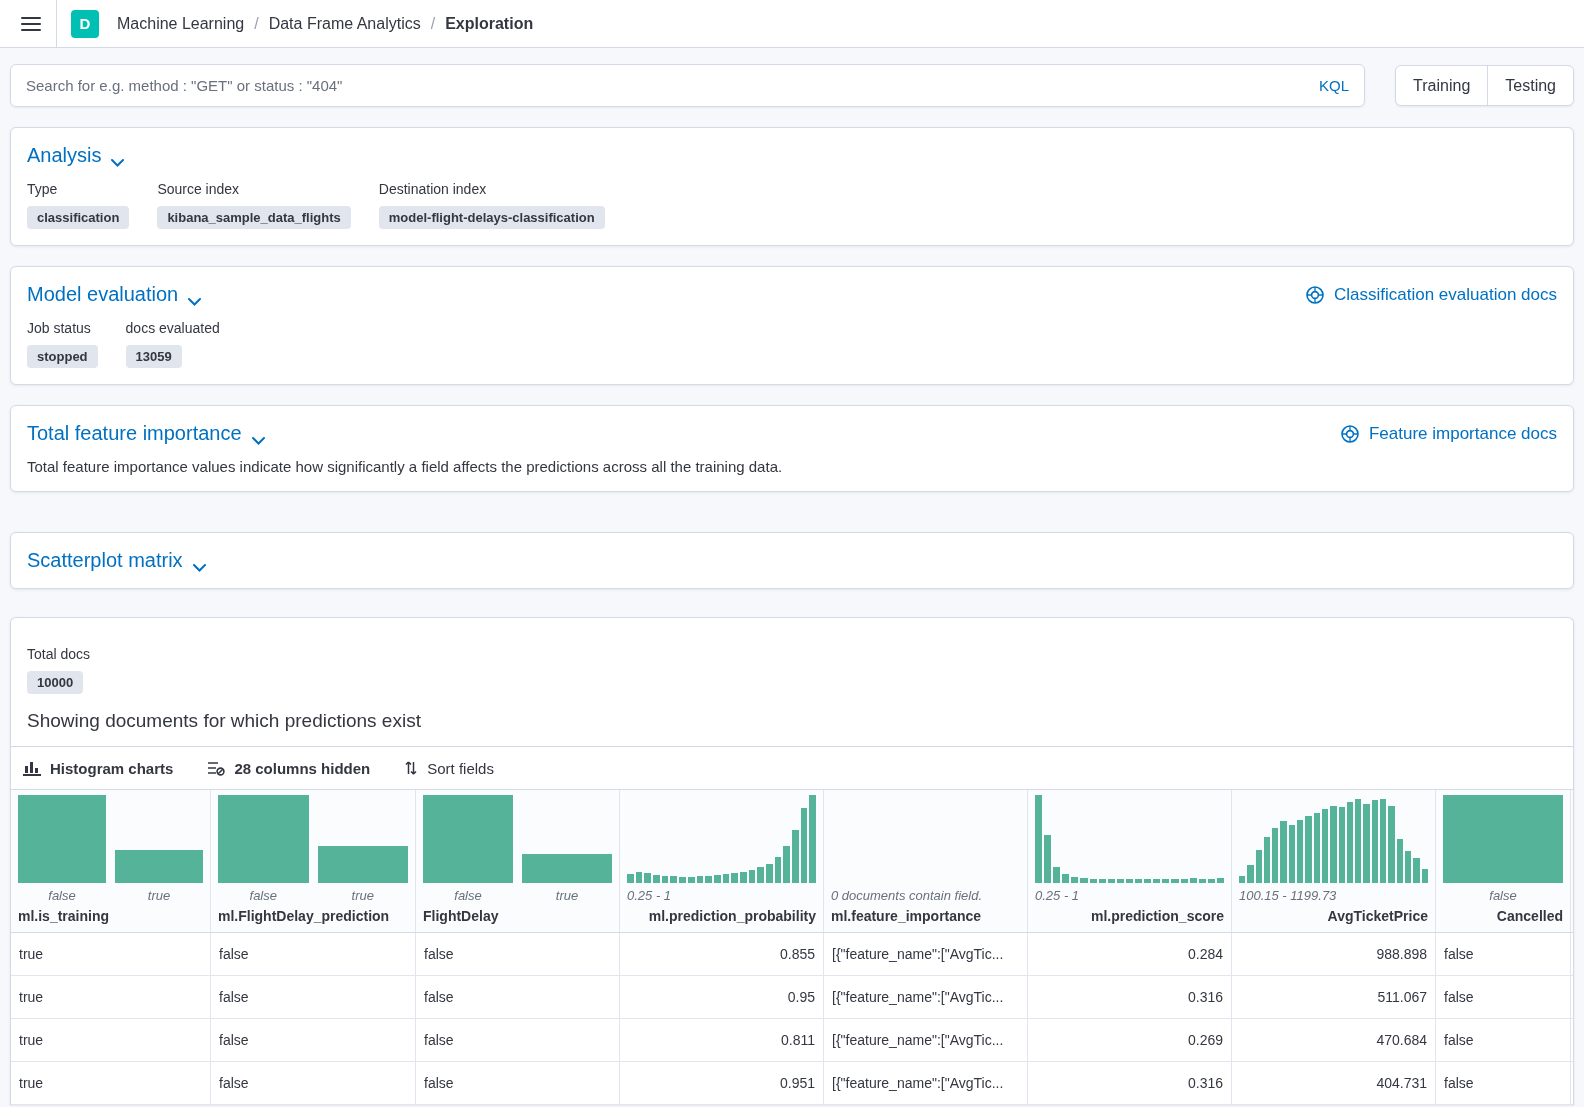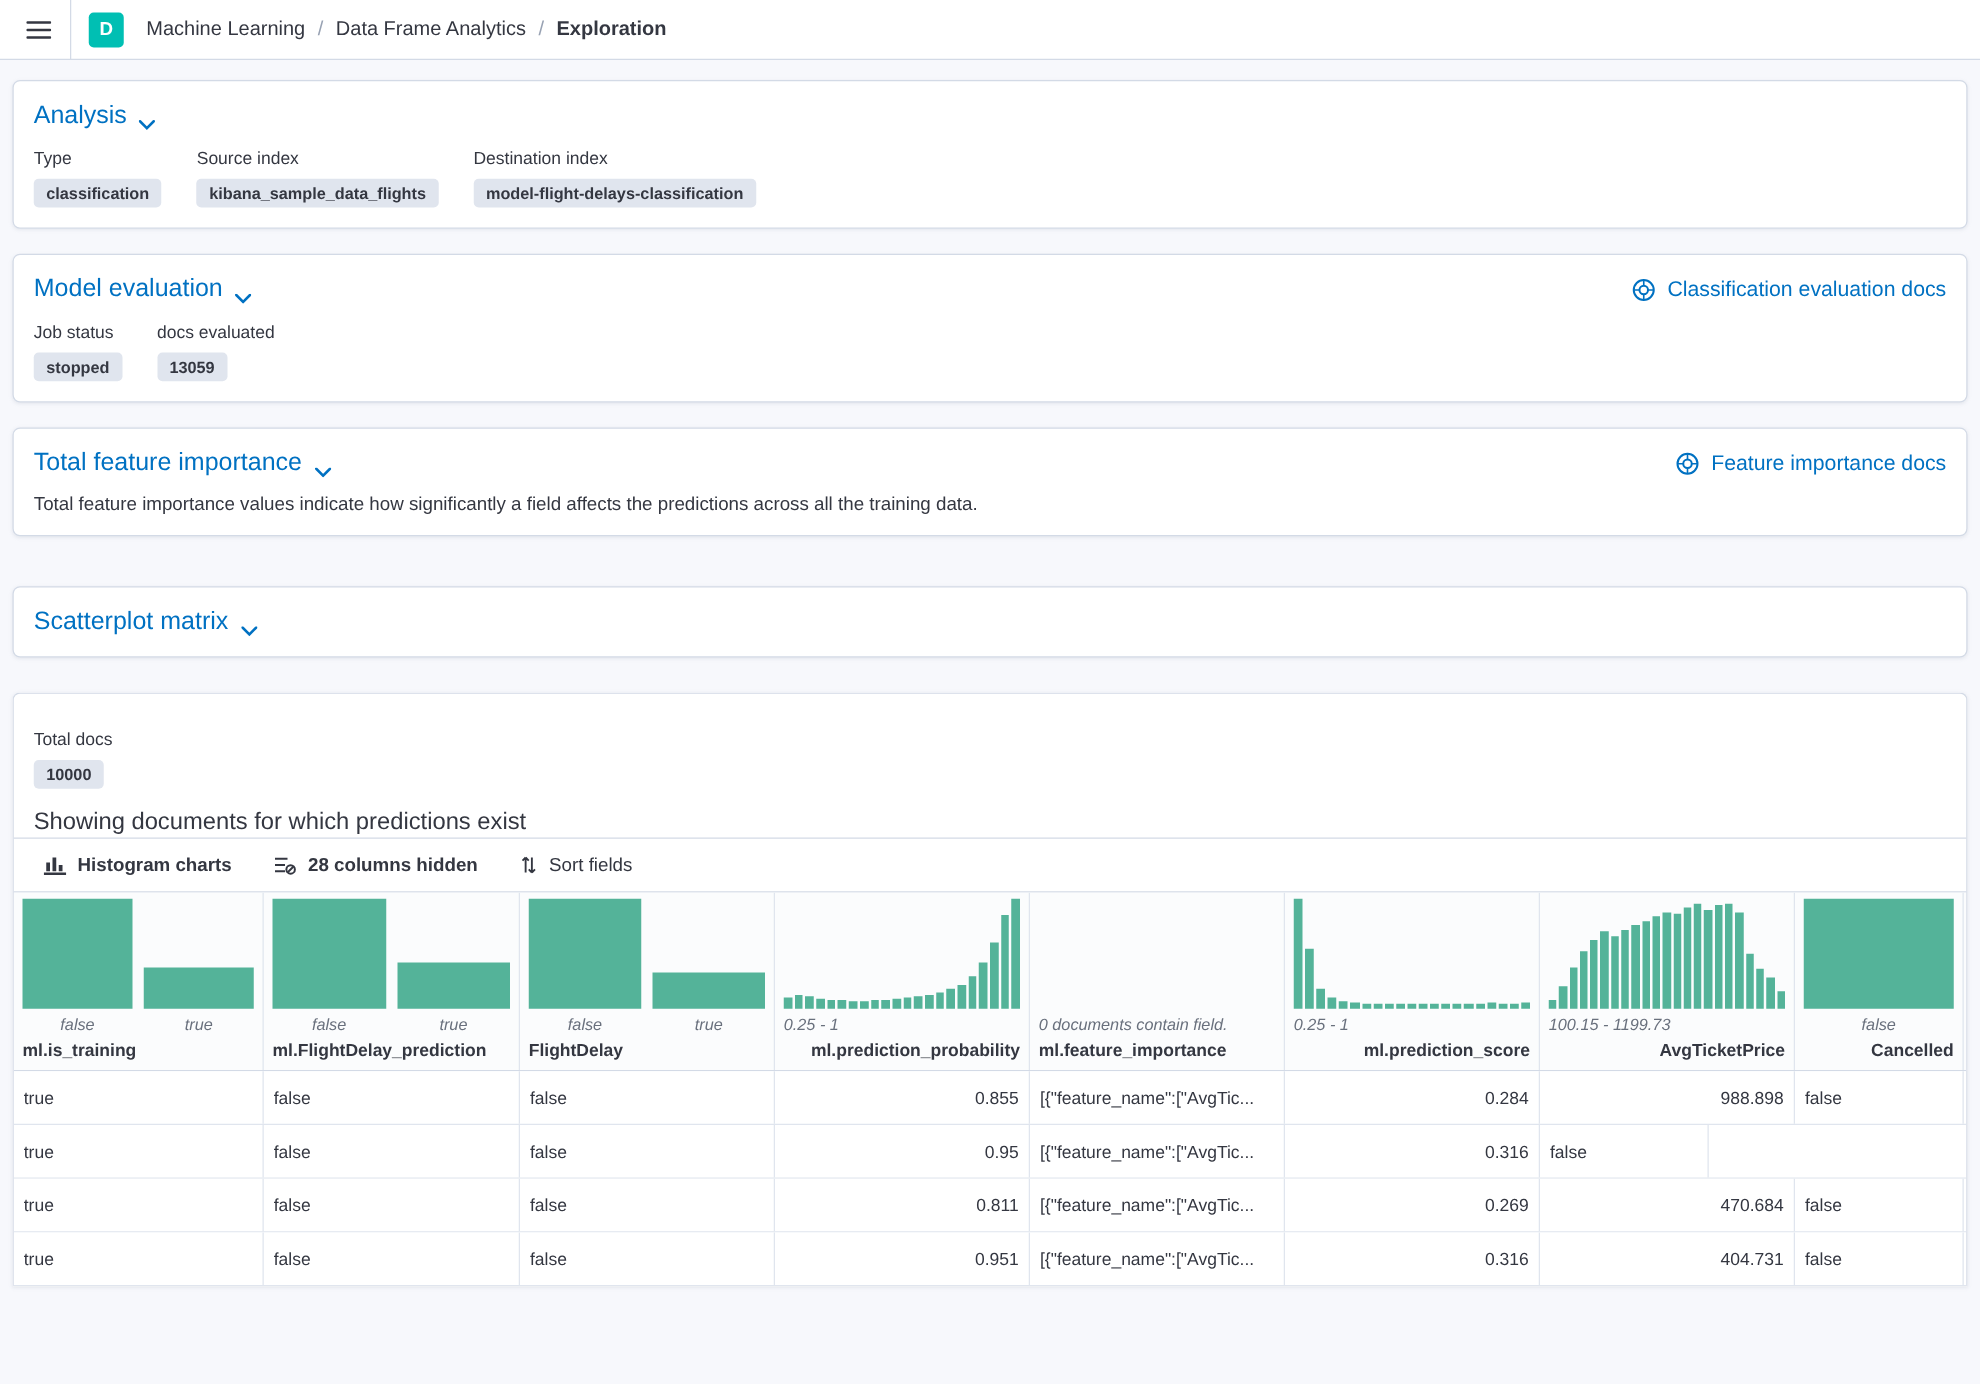--- a/index.html
+++ b/index.html
@@ -62,22 +62,22 @@
   }
   .description { margin-top: 13px; font-size: 15px; }
 
   
   .panel.results { padding: 16px 0 0; margin-bottom: 0; border-bottom: none; border-radius: 6px 6px 0 0; }
   .results .pad { padding: 0 16px; }
   .subtitle { font-size: 19px; margin-top: 16px; }
   .results .fields-row { margin-top: 12px; }
 
   .toolbar {
-    margin-top: 1px; border-top: 1px solid #D3DAE6; border-bottom: 1px solid #D3DAE6;
-    display: flex; align-items: center; gap: 34px; padding: 0 24px; height: 44px;
+    margin-top: 14px; border-top: 1px solid #D3DAE6; border-bottom: 1px solid #D3DAE6;
+    display: flex; align-items: center; gap: 34px; padding: 0 12px; height: 44px;
   }
   .toolbar-btn { display: flex; align-items: center; gap: 9px; font-size: 15px; font-weight: bold; cursor: pointer; }
   .toolbar-btn.normal { font-weight: normal; }
 
   .grid { width: 100%; overflow: hidden; }
   .grid-header { display: flex; background: #fbfcfd; border-bottom: 1px solid #D3DAE6; }
   .grid-header-cell {
     flex: none; border-right: 1px solid #E0E5EE; padding: 5px 7px 8px; display: flex; flex-direction: column;
   }
   .hist { height: 88px; display: flex; align-items: flex-end; }
@@ -116,20 +116,30 @@
       <span class="crumb">Machine Learning</span>
       <span class="crumb-sep">/</span>
       <span class="crumb">Data Frame Analytics</span>
       <span class="crumb-sep">/</span>
       <span class="crumb current">Exploration</span>
     </nav>
 </header>
 
 <main>
 
+  <div class="search-row">
+    <div class="search-input">
+      <span class="search-placeholder">Search for e.g. method : "GET" or status : "404"</span>
+      <span class="kql">KQL</span>
+    </div>
+    <div class="toggle-group">
+      <span class="toggle-btn">Training</span>
+      <span class="toggle-btn">Testing</span>
+    </div>
+  </div>
 
   <section class="panel">
     <div class="panel-title-row">
       <span class="panel-title">
         <span>Analysis</span>
         <svg width="13" height="8" viewBox="0 0 13 8">
             <path d="M1 1l5.5 5.5L12 1" fill="none" stroke="#0071c2" stroke-width="2" stroke-linecap="round"></path>
           </svg>
       </span>
     </div>
@@ -405,20 +415,21 @@
             <div class="grid-cell right" style="width: 204px;">988.898</div>
             <div class="grid-cell" style="width: 135px;">false</div>
           </div>
           <div class="grid-row">
             <div class="grid-cell" style="width: 200px;">true</div>
             <div class="grid-cell" style="width: 205px;">false</div>
             <div class="grid-cell" style="width: 204px;">false</div>
             <div class="grid-cell right" style="width: 204px;">0.95</div>
             <div class="grid-cell" style="width: 204px;">[{"feature_name":["AvgTic...</div>
             <div class="grid-cell right" style="width: 204px;">0.316</div>
+            <div class="grid-cell right" style="width: 204px;">511.067</div>
             <div class="grid-cell" style="width: 135px;">false</div>
           </div>
           <div class="grid-row">
             <div class="grid-cell" style="width: 200px;">true</div>
             <div class="grid-cell" style="width: 205px;">false</div>
             <div class="grid-cell" style="width: 204px;">false</div>
             <div class="grid-cell right" style="width: 204px;">0.811</div>
             <div class="grid-cell" style="width: 204px;">[{"feature_name":["AvgTic...</div>
             <div class="grid-cell right" style="width: 204px;">0.269</div>
             <div class="grid-cell right" style="width: 204px;">470.684</div>

